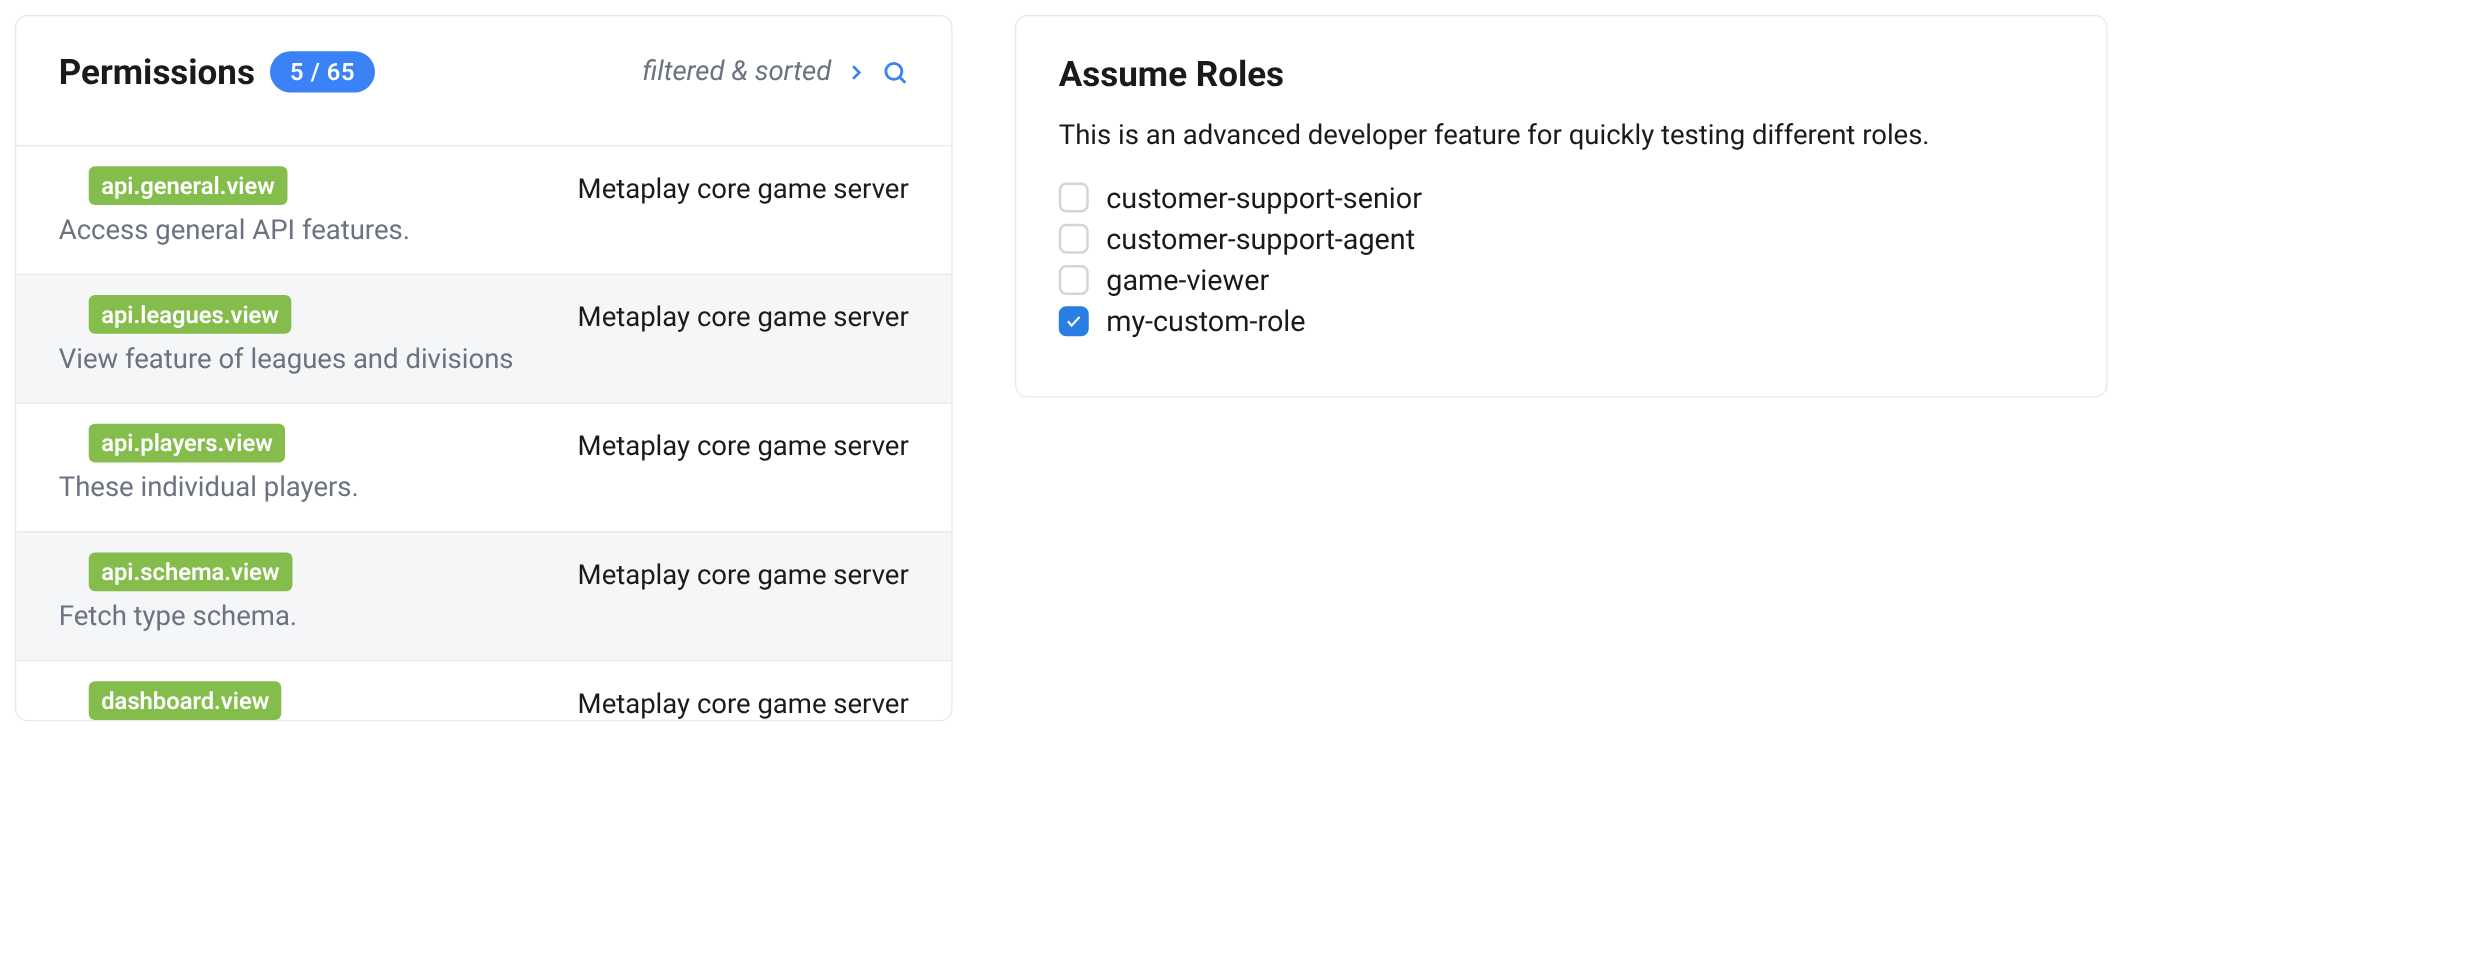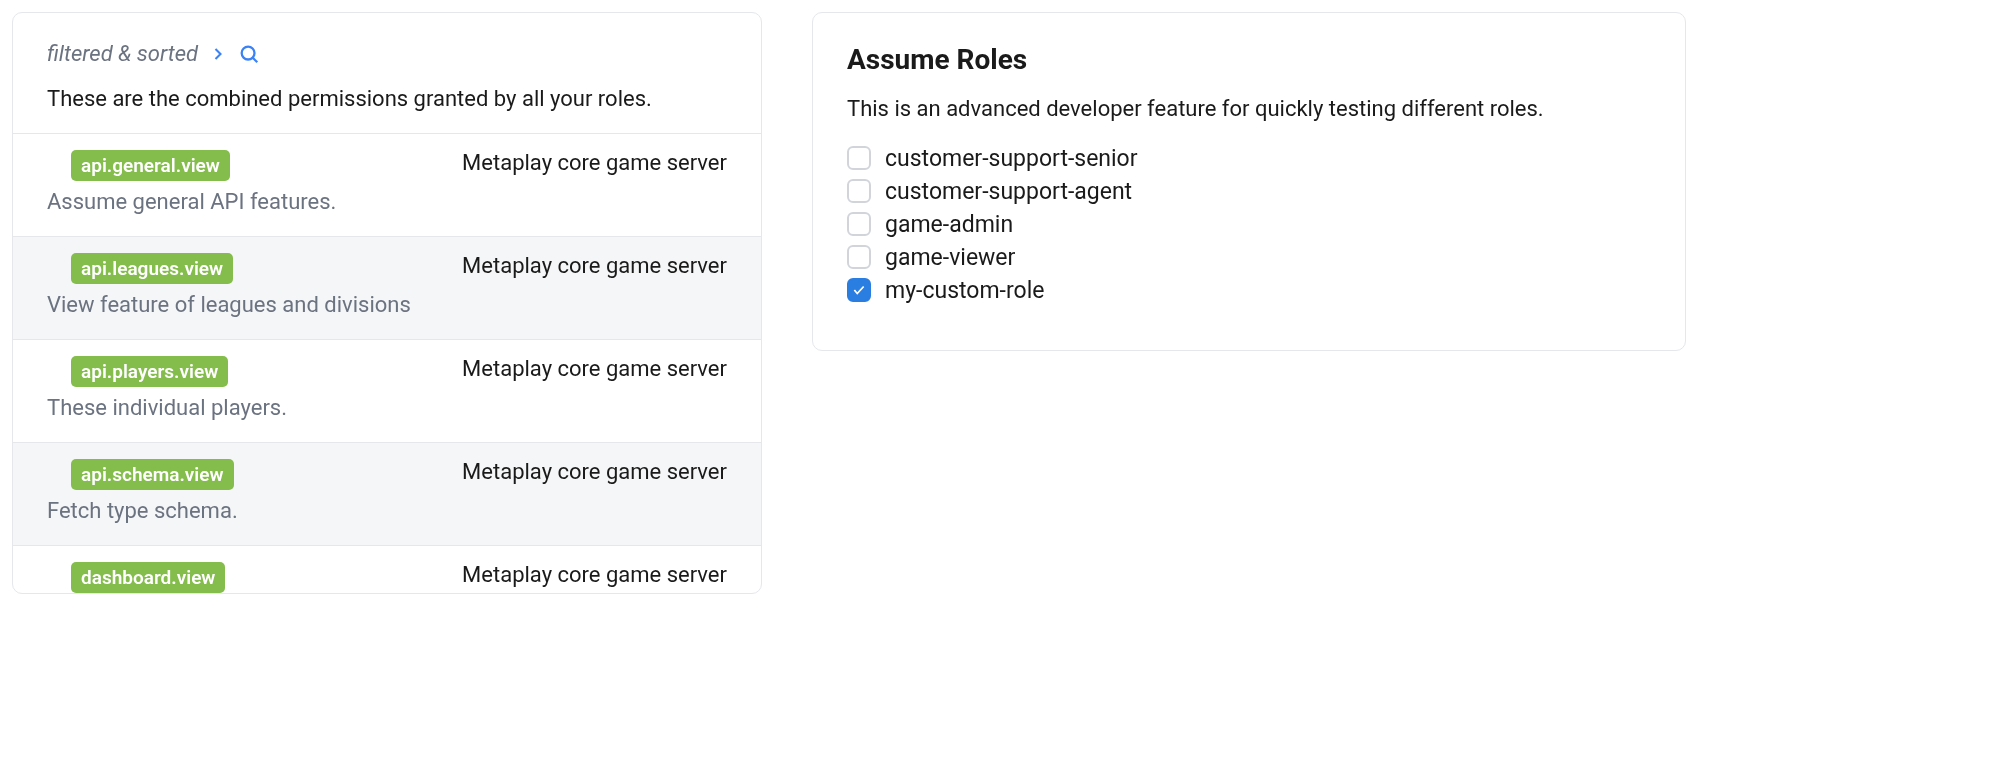--- a/index.html
+++ b/index.html
@@ -84,21 +84,21 @@
   }
   .perm-row {
     padding: 16px 34px 22px 34px;
     border-top: 1px solid #e5e7eb;
   }
   .perm-row:nth-child(even) {
     background: #f5f6f7;
   }
   .perm-row-top {
     display: flex;
-    align-items: flex-start;
+    align-items: flex-end;
     justify-content: space-between;
     margin-bottom: 8px;
     padding-left: 24px;
   }
   .perm-badge {
     background: #84bd4b;
     color: #ffffff;
     font-size: 19px;
     font-weight: 600;
     padding: 4px 10px;
@@ -155,40 +155,43 @@
     font-size: 23px;
     color: #1a1a1a;
   }
 </style>
 </head>
 <body>
 
 <div class="card permissions-card">
   <div class="perm-header">
     <div class="perm-header-top">
+      <div class="perm-title-wrap">
+        <span class="perm-title">Permissions</span>
+        <span class="count-badge">5 / 65</span>
+      </div>
       <div class="filter-wrap">
         <span class="filter-text">filtered &amp; sorted</span>
         <svg class="chevron-icon" viewBox="0 0 24 24">
             <polyline points="9 6 15 12 9 18"></polyline>
           </svg>
         <svg class="search-icon" viewBox="0 0 24 24">
             <circle cx="11" cy="11" r="7"></circle>
             <line x1="21" y1="21" x2="16" y2="16"></line>
           </svg>
       </div>
     </div>
-    <div class="perm-subtitle">These are the combined permissions granted by all your roles.</div>
   </div>
   <div class="perm-list">
     <div class="perm-row">
       <div class="perm-row-top">
         <span class="perm-badge">api.general.view</span>
         <span class="perm-source">Metaplay core game server</span>
       </div>
-      <div class="perm-desc">Assume general API features.</div>
+      <div class="perm-desc">Access general API features.</div>
     </div>
     <div class="perm-row">
       <div class="perm-row-top">
         <span class="perm-badge">api.leagues.view</span>
         <span class="perm-source">Metaplay core game server</span>
       </div>
       <div class="perm-desc">View feature of leagues and divisions</div>
     </div>
     <div class="perm-row">
       <div class="perm-row-top">
@@ -220,24 +223,20 @@
     <div class="role-item">
       <span class="checkbox"></span>
       <span class="role-label">customer-support-senior</span>
     </div>
     <div class="role-item">
       <span class="checkbox"></span>
       <span class="role-label">customer-support-agent</span>
     </div>
     <div class="role-item">
       <span class="checkbox"></span>
-      <span class="role-label">game-admin</span>
-    </div>
-    <div class="role-item">
-      <span class="checkbox"></span>
       <span class="role-label">game-viewer</span>
     </div>
     <div class="role-item">
       <span class="checkbox checked">
         <svg viewBox="0 0 24 24">
             <polyline points="4 12 9 18 20 6"></polyline>
           </svg>
       </span>
       <span class="role-label">my-custom-role</span>
     </div>

